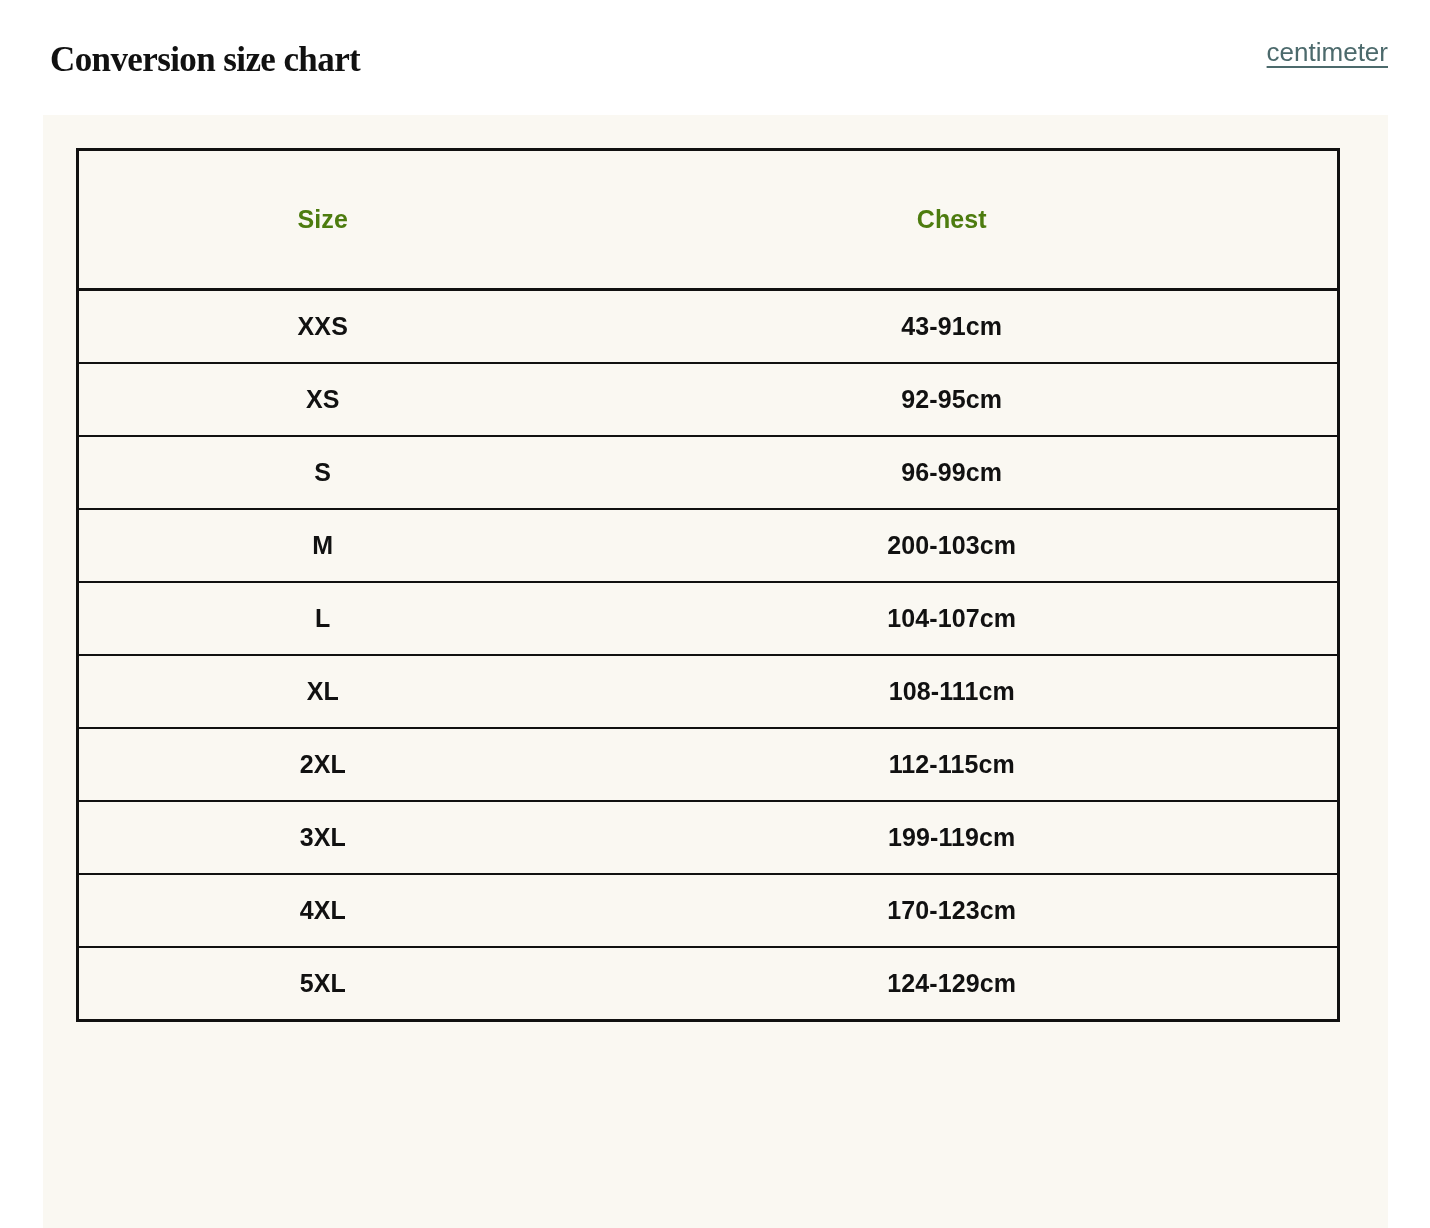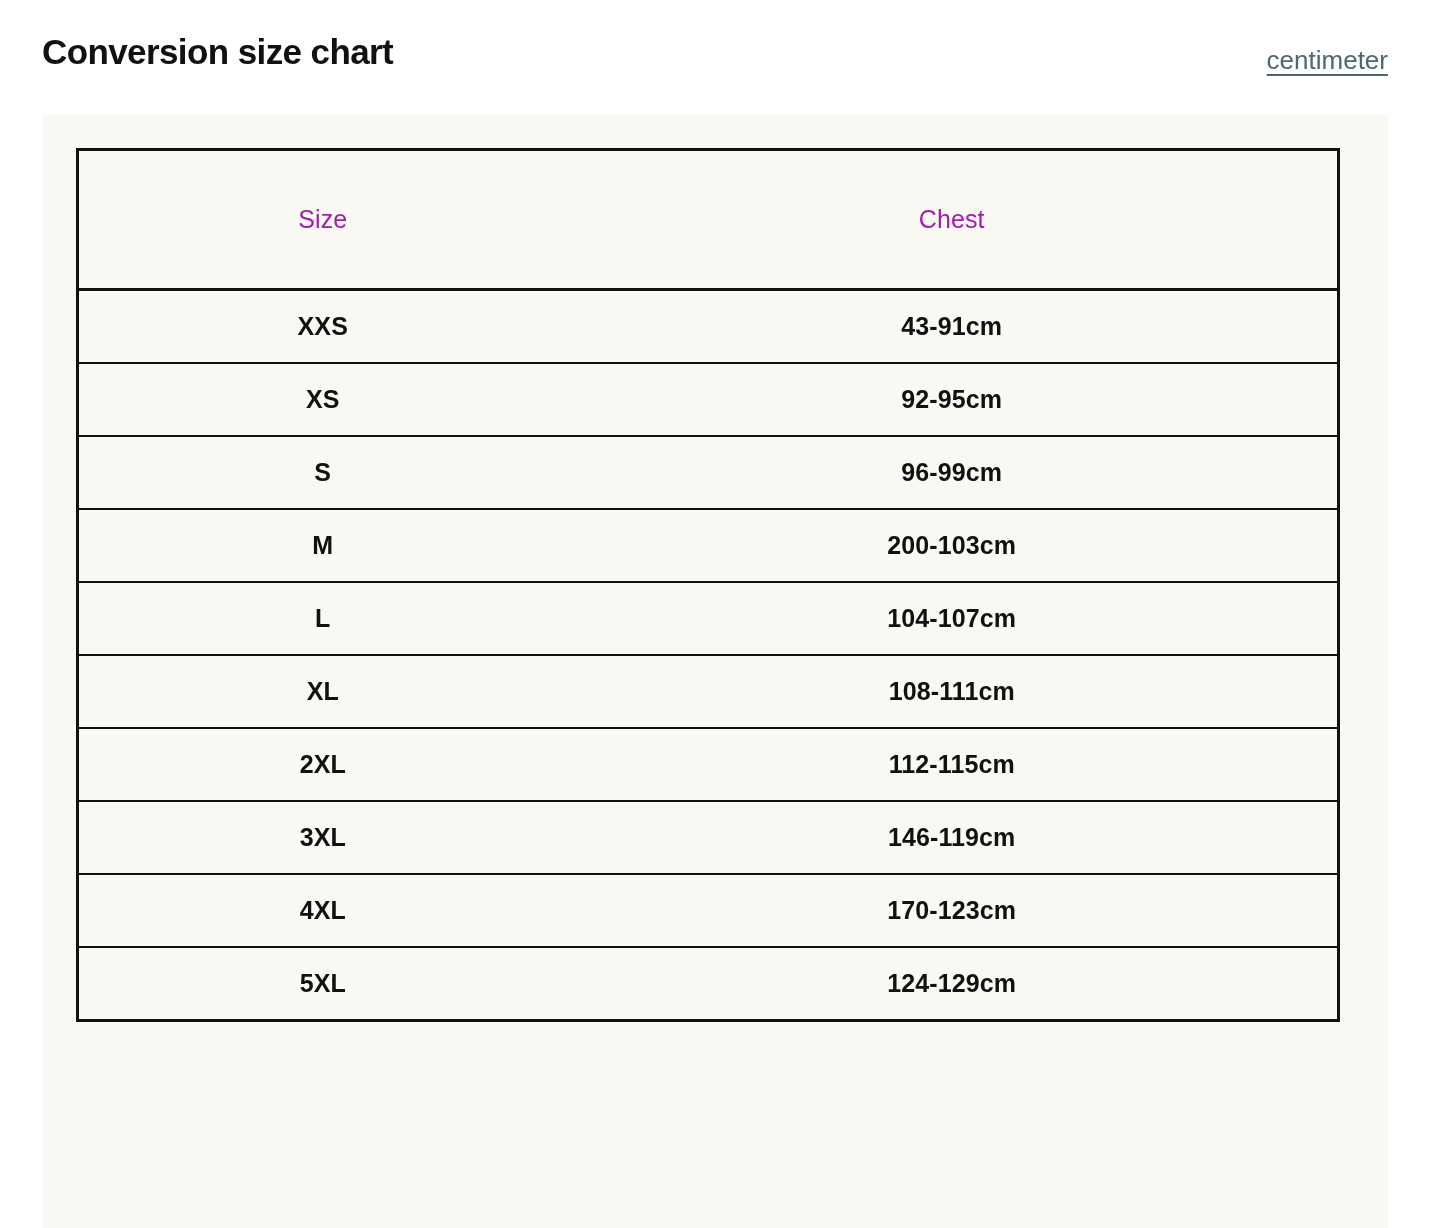--- a/index.html
+++ b/index.html
@@ -36,35 +36,36 @@
     box-sizing: border-box;
     padding: 30px 42px 0 42px;
   }
 
   .page-title {
     font-size: 35px;
     font-weight: bold;
     letter-spacing: -0.6px;
     color: #111111;
     line-height: 1.25;
-    margin: 0;
+    margin: 8px;
     white-space: nowrap;
+    font-family: Liberation Serif, serif;
   }
 
   .unit-link {
     font-size: 26px;
     font-weight: normal;
     color: #4c6a6c;
     text-decoration: underline;
     text-underline-offset: 5px;
     text-decoration-thickness: 2px;
     line-height: 1.25;
     cursor: pointer;
     white-space: nowrap;
-    margin-top: 14px;
+    margin-top: 6px;
   }
 
   
   .panel {
     position: absolute;
     left: 43px;
     top: 115px;
     width: 1345px;
     height: 1113px;
     background: #faf8f2;
@@ -88,23 +89,23 @@
   .size-table td {
     text-align: center;
     vertical-align: middle;
     background: #faf8f2;
     padding: 0;
   }
 
   .size-table thead th {
     height: 137px;
     font-size: 25px;
-    font-weight: normal;
+    font-weight: bold;
     letter-spacing: 0.1px;
-    color: #a21caf;
+    color: #4d7c0f;
     border-bottom: 3px solid #111111;
   }
 
   .size-table tbody td {
     height: 71px;
     font-size: 25px;
     font-weight: bold;
     letter-spacing: 0.1px;
     color: #111111;
     border-top: 2px solid #111111;
@@ -160,21 +161,21 @@
           <tr>
             <td>XL</td>
             <td>108-111cm</td>
           </tr>
           <tr>
             <td>2XL</td>
             <td>112-115cm</td>
           </tr>
           <tr>
             <td>3XL</td>
-            <td>146-119cm</td>
+            <td>199-119cm</td>
           </tr>
           <tr>
             <td>4XL</td>
             <td>170-123cm</td>
           </tr>
           <tr>
             <td>5XL</td>
             <td>124-129cm</td>
           </tr>
         </tbody>

